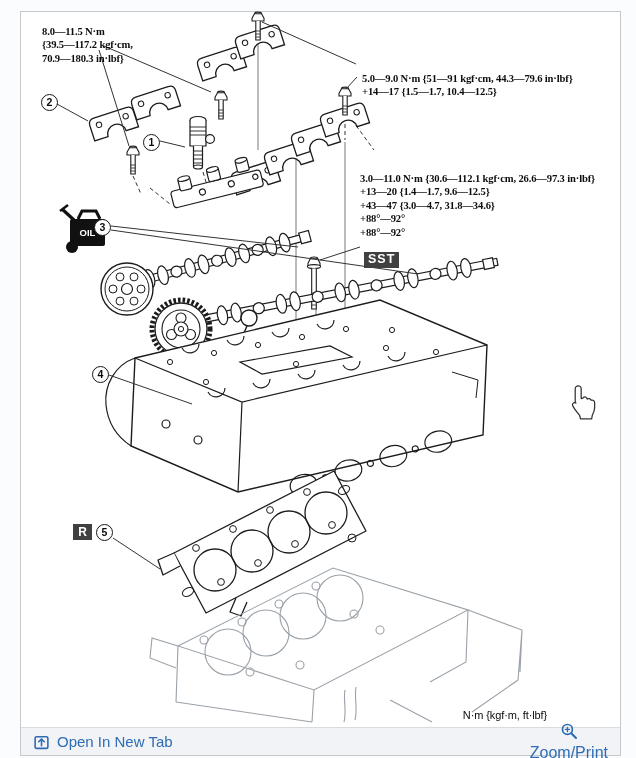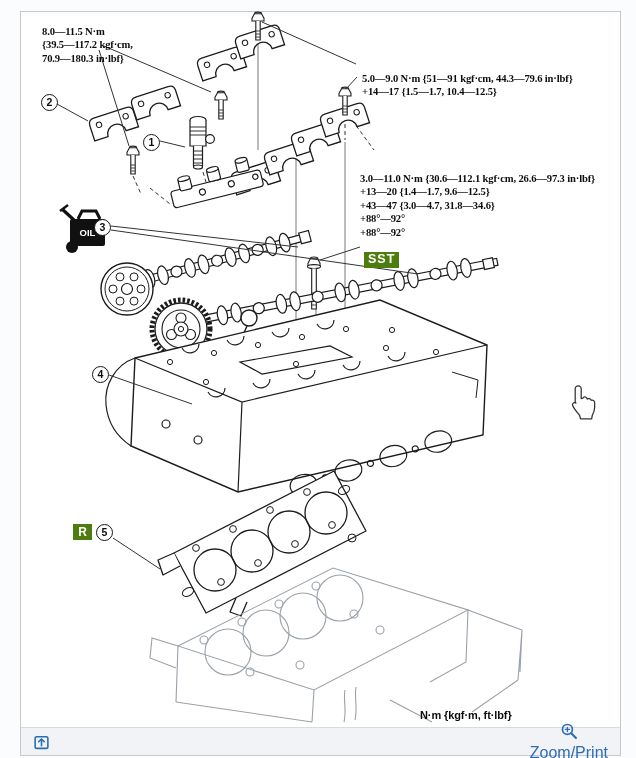--- a/index.html
+++ b/index.html
@@ -5,24 +5,24 @@
   html,body{margin:0;padding:0;background:#fff;}
   .page{position:relative;width:636px;height:758px;background:#fbfcfd;overflow:hidden;
         font-family:"Liberation Sans",sans-serif;color:#0b0b0b;}
   .frame{position:absolute;left:20px;top:11px;width:601px;height:745px;background:#fff;
          border:1px solid #c6c9cc;box-sizing:border-box;z-index:1;}
   svg.art{position:absolute;left:0;top:0;z-index:2;}
   
   .spec{position:absolute;z-index:4;font-weight:bold;font-size:10.6px;line-height:13.4px;
         letter-spacing:-0.15px;white-space:nowrap;color:#0d0d0d;}
   .spec div{white-space:nowrap;font-family:Liberation Serif, serif;}
-  .units{position:absolute;z-index:4;left:420px;top:709px;width:170px;text-align:left;
-         font-weight:bold;font-size:11px;letter-spacing:-0.1px;}
+  .units{position:absolute;z-index:4;left:420px;top:709px;width:170px;text-align:center;
+         font-weight:normal;font-size:11px;letter-spacing:-0.1px;}
   
-  .badge{position:absolute;z-index:4;background:#4d7c0f;color:#fff;font-weight:bold;}
+  .badge{position:absolute;z-index:4;background:#404040;color:#fff;font-weight:bold;}
   .sst{left:364px;top:252px;font-size:12.5px;line-height:15px;padding:0 4px 1px;letter-spacing:1px;}
   .rbadge{left:73px;top:524px;font-size:12px;width:19px;height:16px;text-align:center;line-height:16px;}
   .callout{position:absolute;z-index:4;width:17px;height:17px;border:1.3px solid #161616;
            border-radius:50%;box-sizing:border-box;text-align:center;font-size:10.5px;
            font-weight:bold;line-height:14px;background:#fff;}
   
   .toolbar{position:absolute;z-index:5;left:21px;top:727px;width:599px;height:28px;
            background:#f1f3f6;border-top:1px solid #d9dcdf;box-sizing:border-box;
            display:flex;align-items:center;justify-content:space-between;padding:0 12px;}
   .tlink{display:flex;align-items:center;gap:7px;color:#2e6db4;font-size:15px;cursor:pointer;}
@@ -322,20 +322,21 @@
   <div class="callout" style="left:96px;top:524px">5</div>
 
   <div class="units">N·m {kgf·m, ft·lbf}</div>
 
   <div class="toolbar">
     <div class="tlink">
       <svg width="17" height="17" viewBox="0 0 16 16">
         <rect x="2" y="3.5" width="12" height="11" rx="1.6" fill="none" stroke="#2e6db4" stroke-width="1.5"></rect>
         <path d="M8,12 V6 M5.4,8.2 L8,5.6 L10.6,8.2" fill="none" stroke="#2e6db4" stroke-width="1.5" stroke-linecap="round" stroke-linejoin="round"></path>
       </svg>
+      <span>Open In New Tab</span>
     </div>
     <div class="tlink zoom">
       <svg width="18" height="18" viewBox="0 0 16 16">
         <circle cx="6.6" cy="6.6" r="4.4" fill="none" stroke="#2e6db4" stroke-width="1.5"></circle>
         <path d="M10,10 L14.2,14.2" stroke="#2e6db4" stroke-width="1.9" stroke-linecap="round"></path>
         <path d="M6.6,4.8 V8.4 M4.8,6.6 H8.4" stroke="#2e6db4" stroke-width="1.2" stroke-linecap="round"></path>
       </svg>
       <span>Zoom/Print</span>
     </div>
   </div>

